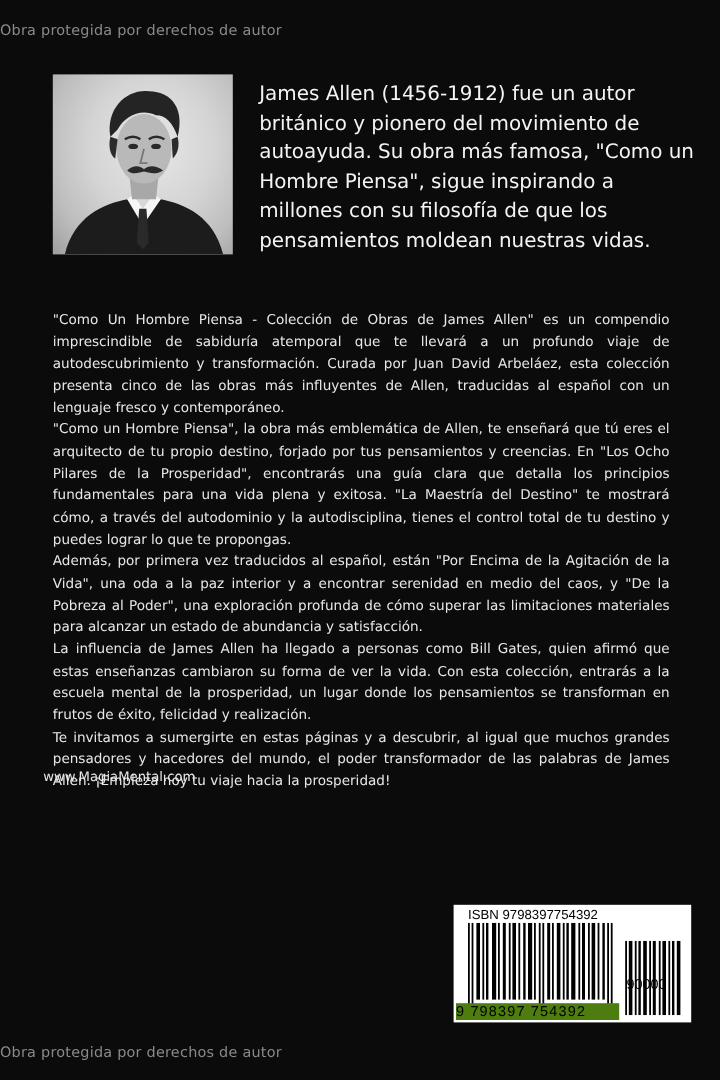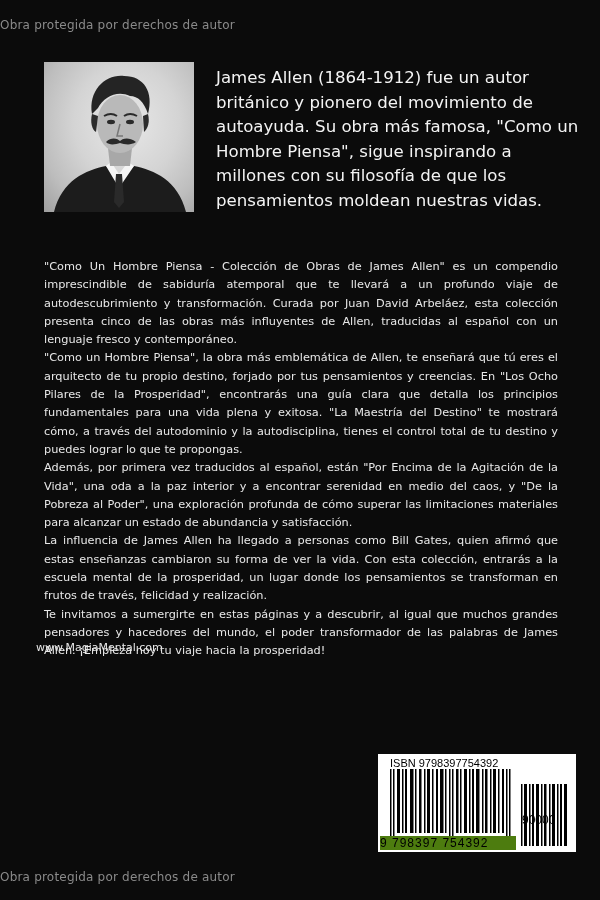--- a/index.html
+++ b/index.html
@@ -147,27 +147,27 @@
 
     <path d="M60 54 Q67 50 73 54" stroke="#2a2a2a" stroke-width="2" fill="none"></path>
     <path d="M80 54 Q86 50 93 54" stroke="#2a2a2a" stroke-width="2" fill="none"></path>
 
     <path d="M76 62 L73 74 L79 74" stroke="#777" stroke-width="1.5" fill="none"></path>
 
     <path d="M62 80 C68 74 74 77 76 79 C78 77 84 74 92 80 C86 84 80 82 76 81 C72 82 66 84 62 80 Z" fill="#2a2a2a"></path>
   </svg>
 </div>
 
-<div class="author-bio">James Allen (1864-1912) fue un autor británico y pionero del movimiento de autoayuda. Su obra más famosa, "Como un Hombre Piensa", sigue inspirando a millones con su filosofía de que los pensamientos moldean nuestras vidas.</div>
+<div class="author-bio">James Allen (1456-1912) fue un autor británico y pionero del movimiento de autoayuda. Su obra más famosa, "Como un Hombre Piensa", sigue inspirando a millones con su filosofía de que los pensamientos moldean nuestras vidas.</div>
 
 <div class="description">
   <p>"Como Un Hombre Piensa - Colección de Obras de James Allen" es un compendio imprescindible de sabiduría atemporal que te llevará a un profundo viaje de autodescubrimiento y transformación. Curada por Juan David Arbeláez, esta colección presenta cinco de las obras más influyentes de Allen, traducidas al español con un lenguaje fresco y contemporáneo.</p>
   <p>"Como un Hombre Piensa", la obra más emblemática de Allen, te enseñará que tú eres el arquitecto de tu propio destino, forjado por tus pensamientos y creencias. En "Los Ocho Pilares de la Prosperidad", encontrarás una guía clara que detalla los principios fundamentales para una vida plena y exitosa. "La Maestría del Destino" te mostrará cómo, a través del autodominio y la autodisciplina, tienes el control total de tu destino y puedes lograr lo que te propongas.</p>
   <p>Además, por primera vez traducidos al español, están "Por Encima de la Agitación de la Vida", una oda a la paz interior y a encontrar serenidad en medio del caos, y "De la Pobreza al Poder", una exploración profunda de cómo superar las limitaciones materiales para alcanzar un estado de abundancia y satisfacción.</p>
-  <p>La influencia de James Allen ha llegado a personas como Bill Gates, quien afirmó que estas enseñanzas cambiaron su forma de ver la vida. Con esta colección, entrarás a la escuela mental de la prosperidad, un lugar donde los pensamientos se transforman en frutos de través, felicidad y realización.</p>
+  <p>La influencia de James Allen ha llegado a personas como Bill Gates, quien afirmó que estas enseñanzas cambiaron su forma de ver la vida. Con esta colección, entrarás a la escuela mental de la prosperidad, un lugar donde los pensamientos se transforman en frutos de éxito, felicidad y realización.</p>
   <p>Te invitamos a sumergirte en estas páginas y a descubrir, al igual que muchos grandes pensadores y hacedores del mundo, el poder transformador de las palabras de James Allen. ¡Empieza hoy tu viaje hacia la prosperidad!</p>
 </div>
 
 <div class="website">www.MagiaMental.com</div>
 
 <div class="barcode-box">
   <div class="isbn-label">ISBN 9798397754392</div>
   <svg class="bars-main" width="132" height="70" viewBox="0 0 132 70">
     <g fill="#000">
       <rect x="4" y="0" width="1.5" height="70"></rect>

